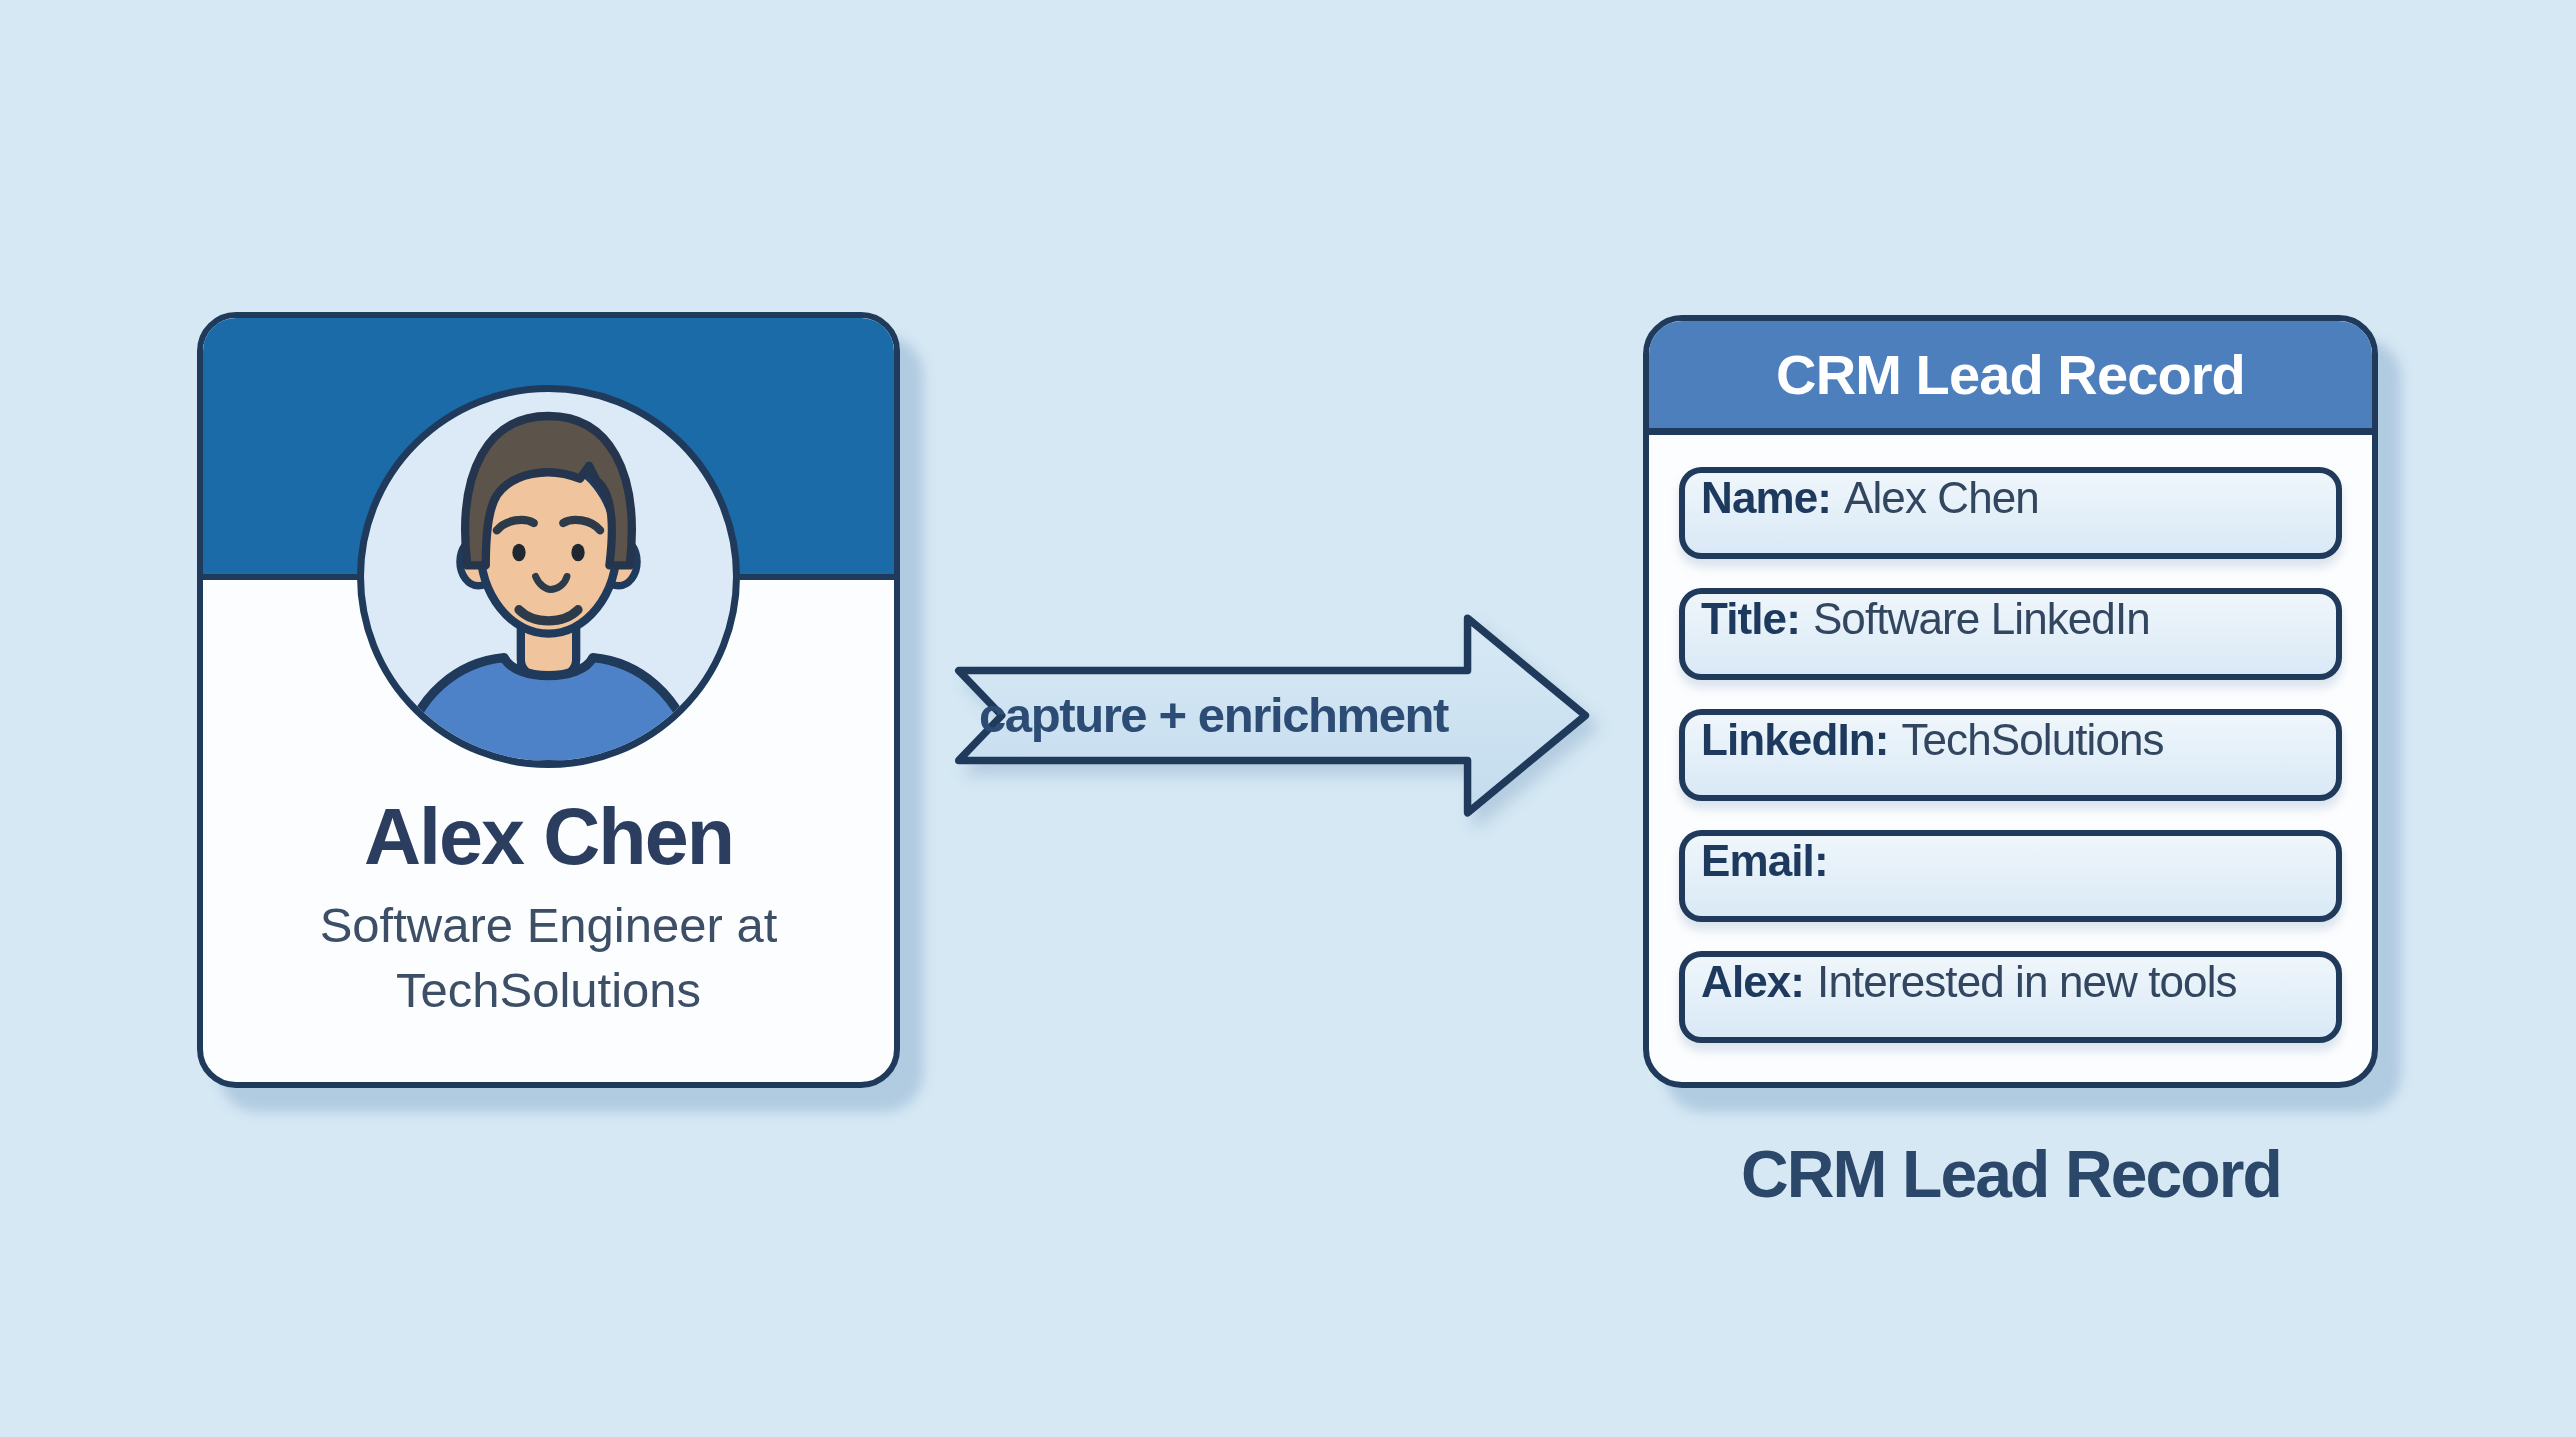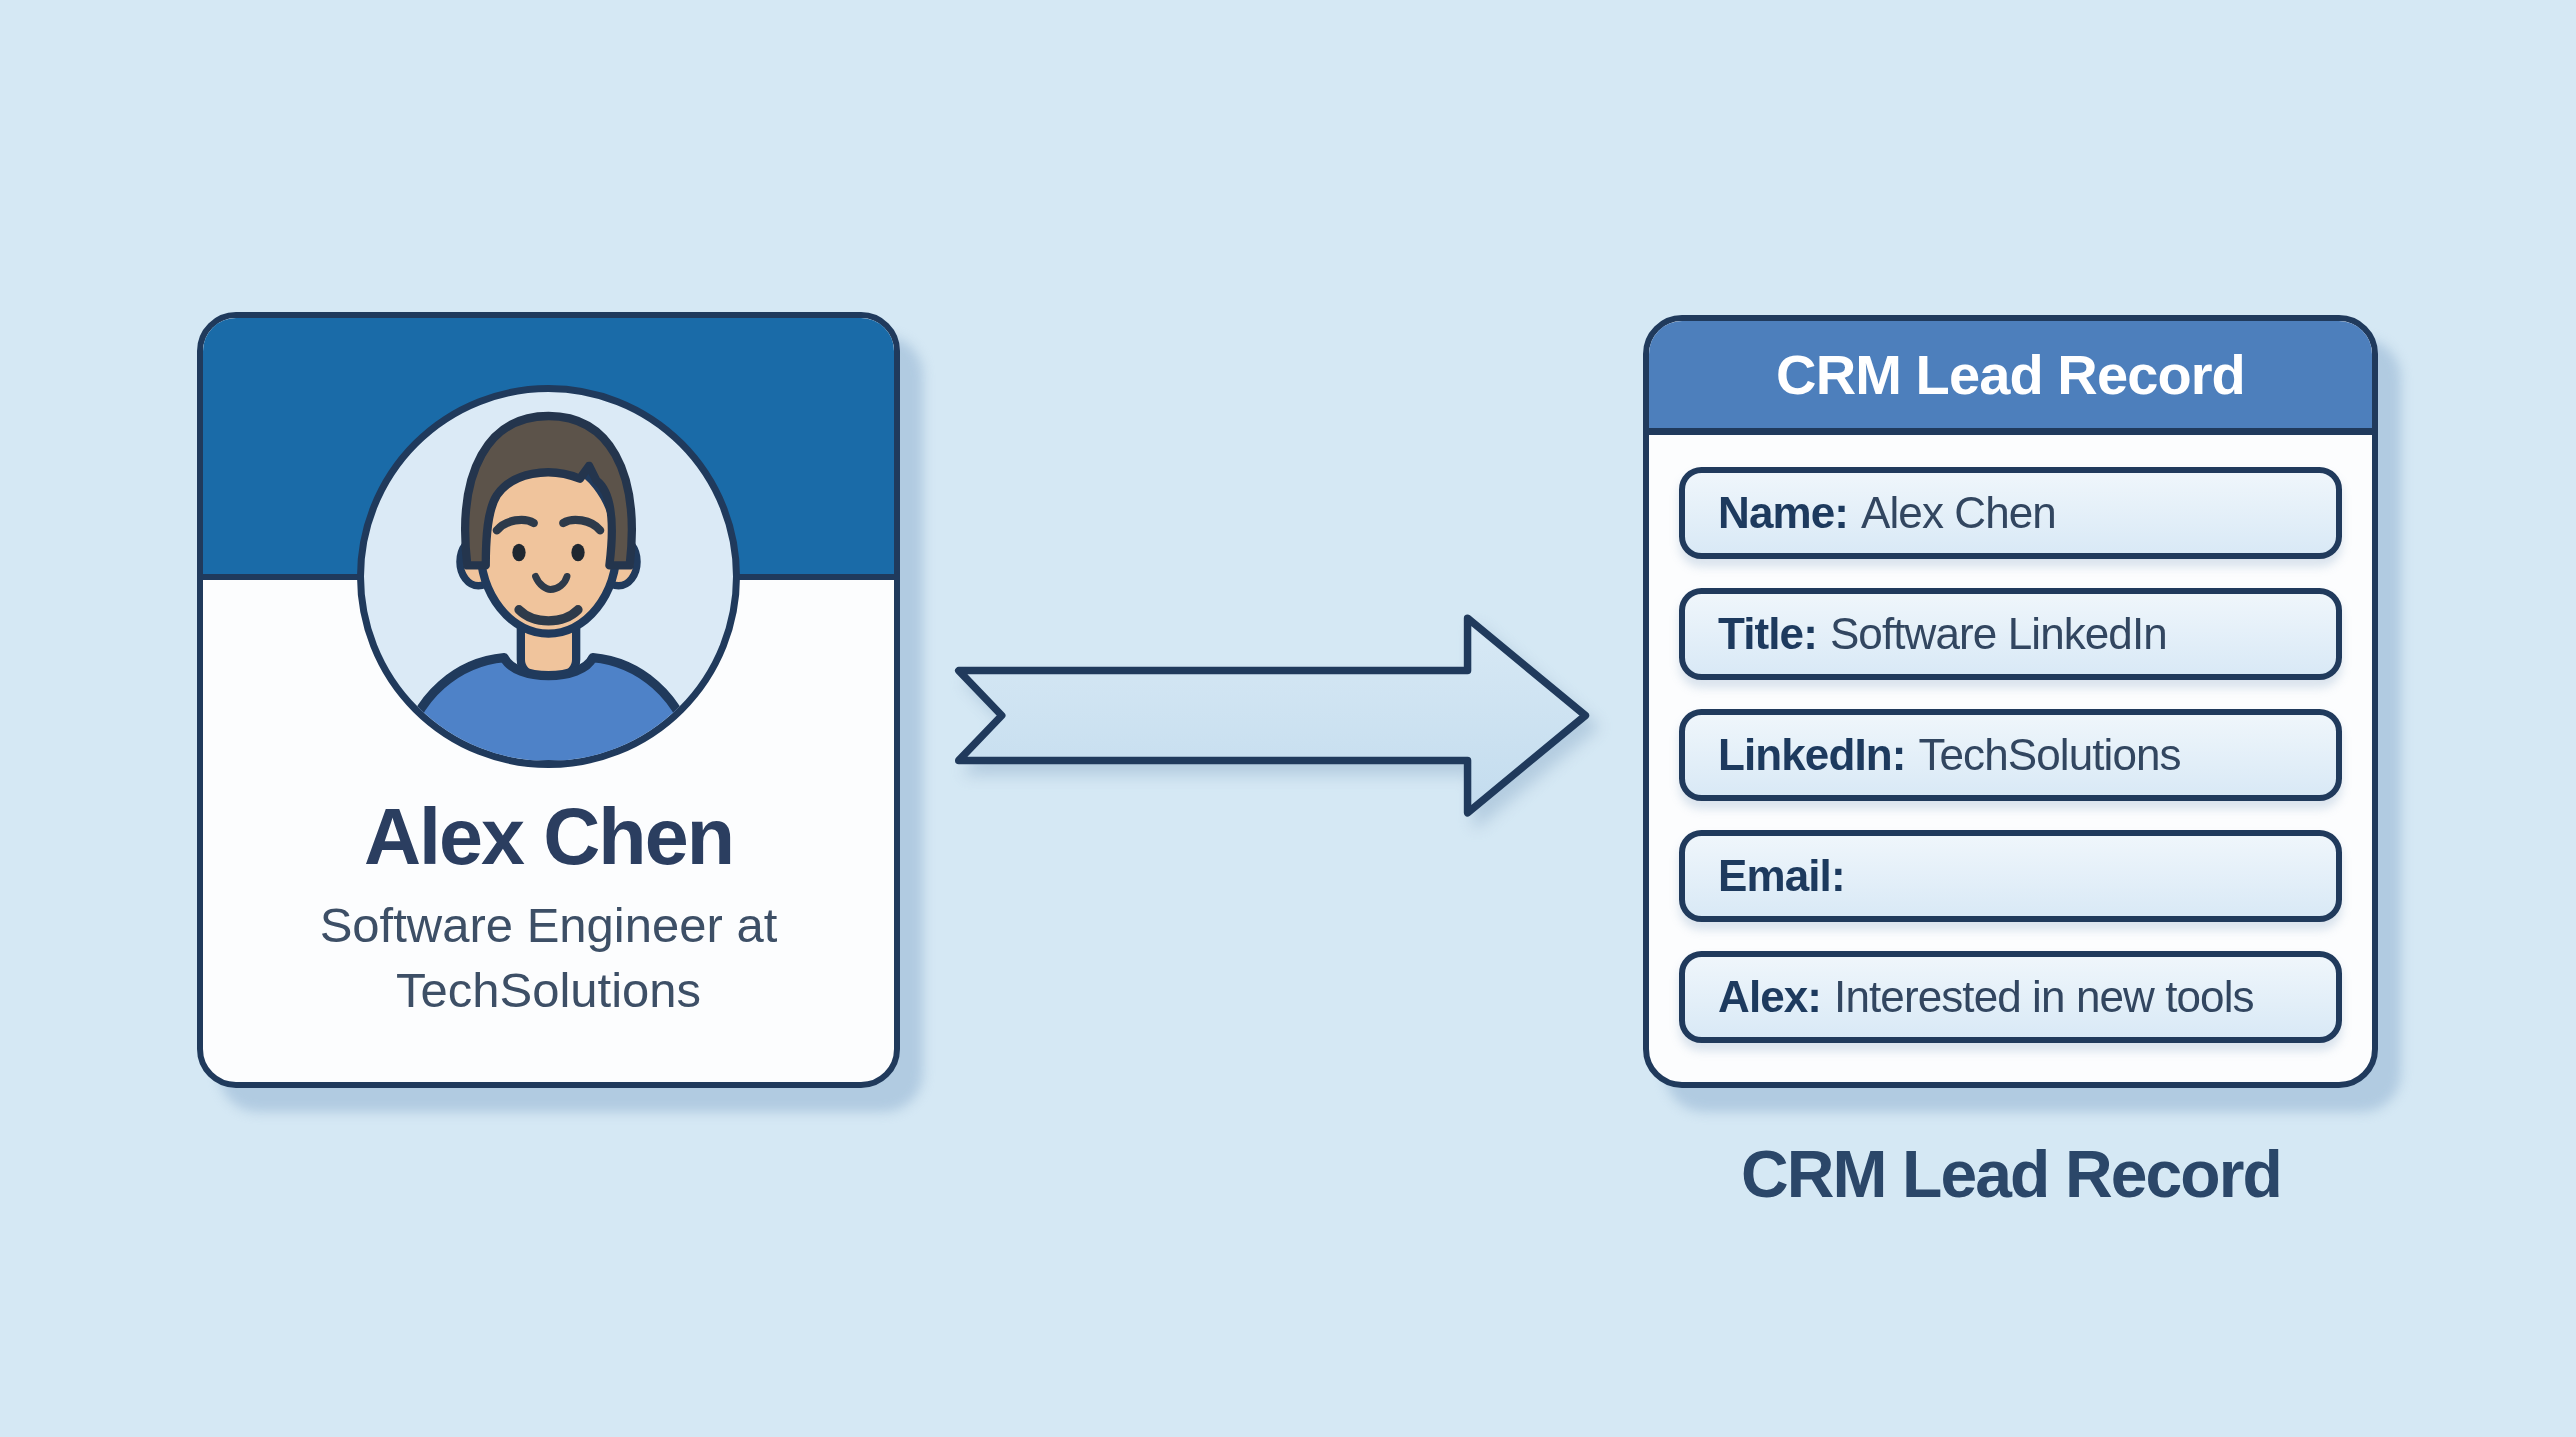--- a/index.html
+++ b/index.html
@@ -43,22 +43,22 @@
     height:107px;background:#4d7fbc;border-bottom:7.5px solid #203a5c;
     display:flex;align-items:center;justify-content:center;
   }
   .crm-title{color:#ffffff;font-size:56px;font-weight:bold;letter-spacing:-0.9px;}
   .crm-body{padding-top:32px;}
   .field-row{
     box-sizing:border-box;height:92px;margin:0 30px 29px 30px;
     border:6.6px solid #203a5c;border-radius:22.5px;
     background:linear-gradient(180deg,#eff6fb 0%,#d9e9f6 100%);
     box-shadow:0 7.5px 9.4px rgba(140,170,200,.3);
-    display:flex;align-items:center;gap:13px;
-    padding-left:33px;white-space:nowrap;
+    display:flex;align-items:flex-start;gap:13px;
+    padding-left:16px;white-space:nowrap;
     font-size:44px;letter-spacing:-0.9px;
   }
   .field-label{font-weight:bold;color:#1d3a5e;}
   .field-value{font-weight:400;color:#324660;}
 
   
   .caption{
     position:absolute;top:1136px;text-align:center;
     font-size:66px;font-weight:bold;letter-spacing:-1.9px;color:#2b4769;
   }
@@ -115,20 +115,21 @@
 
   <svg id="flow-arrow" width="648" height="217" viewBox="0 0 692 232">
     <defs>
       <linearGradient id="agrad" x1="0" y1="0" x2="0" y2="1">
         <stop offset="0" stop-color="#d8e9f5"></stop>
         <stop offset="1" stop-color="#c3dcee"></stop>
       </linearGradient>
     </defs>
     <polygon points="10,68 554,68 554,12 680,116 554,220 554,164 10,164 56,116" fill="url(#agrad)" stroke="#203a5c" stroke-width="8" stroke-linejoin="round"></polygon>
   </svg>
+  <div class="arrow-label">capture + enrichment</div>
 
   <div class="card" id="crm-card">
     <div class="crm-header">
       <span class="crm-title">CRM Lead Record</span>
     </div>
     <div class="crm-body">
       <div class="field-row">
         <span class="field-label">Name:</span>
         <span class="field-value">Alex Chen</span>
       </div>

